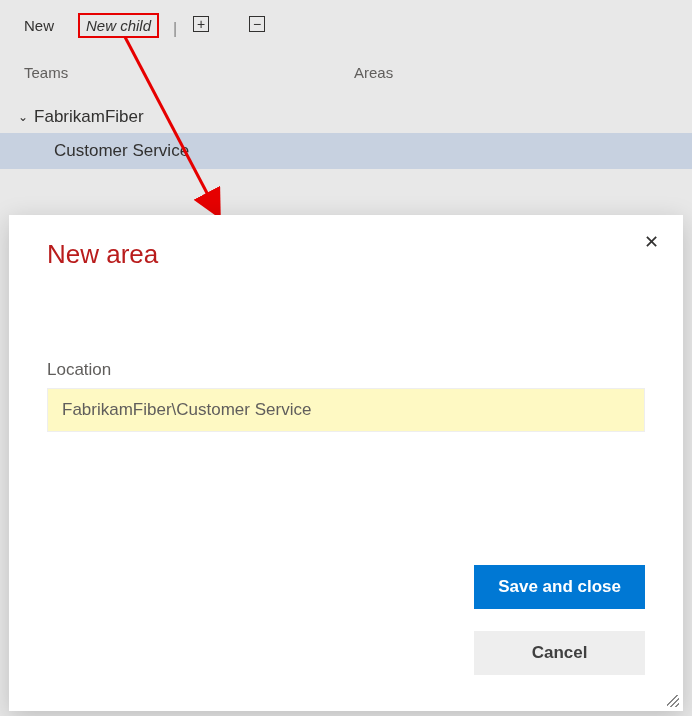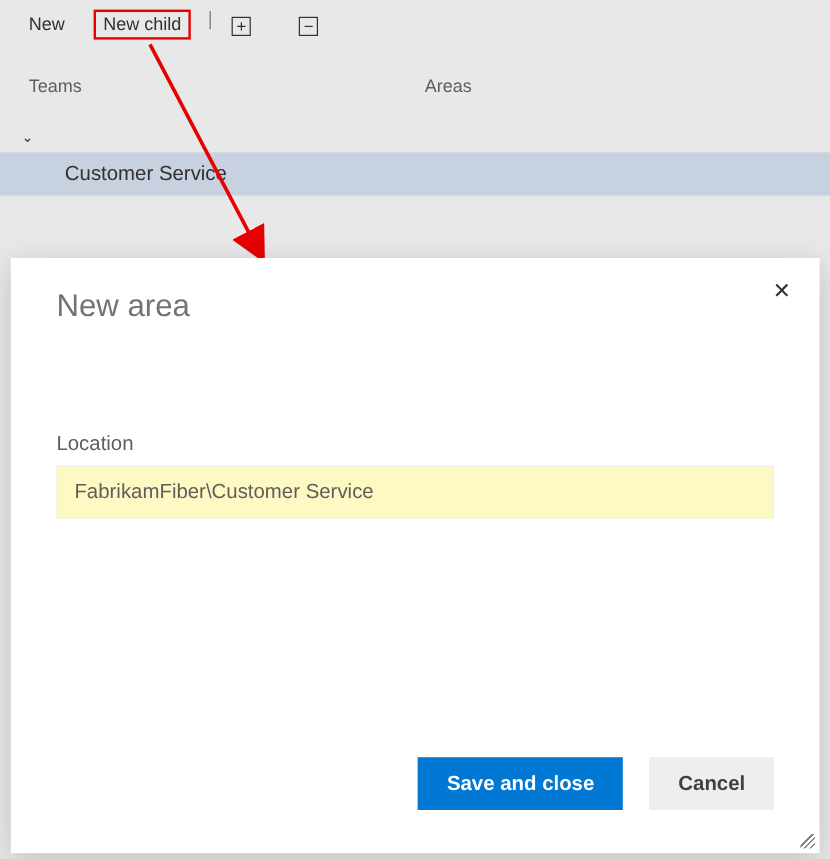--- a/index.html
+++ b/index.html
@@ -7,38 +7,39 @@
       font-family: "Segoe UI", -apple-system, sans-serif;
       background: #e8e8e8;
       width: 692px;
       height: 716px;
       position: relative;
       overflow: hidden;
       color: #323130;
     }
     .toolbar {
       display: flex;
-      align-items: flex-start;
+      align-items: flex-end;
       gap: 0;
       padding: 8px 10px 8px 14px;
       background: #e8e8e8;
       height: 46px;
     }
     .toolbar-btn {
       background: transparent;
       border: none;
       font-size: 15px;
       padding: 4px 10px;
       cursor: pointer;
       font-family: inherit;
       color: #323130;
     }
     .highlight-box {
       border: 2px solid #e60000;
       padding: 2px 6px;
+      font-style: italic;
     }
     .toolbar-sep {
       color: #888;
       margin: 0 10px 0 14px;
       font-size: 16px;
     }
     .icon-btn {
       width: 28px; height: 28px;
       display: inline-flex;
       align-items: center;
@@ -96,21 +97,21 @@
       left: 9px;
       width: 674px;
       height: 496px;
       background: #fff;
       box-shadow: 0 6px 24px rgba(0,0,0,0.18);
       padding: 24px 38px 20px 38px;
     }
     .dialog-title {
       font-size: 26px;
       font-weight: 400;
-      color: #737373;
+      color: #b91c1c;
     }
     .close-x {
       position: absolute;
       top: 18px;
       right: 24px;
       cursor: pointer;
       font-size: 18px;
       line-height: 1;
     }
     .field-group { margin-top: 90px; }
@@ -134,20 +135,21 @@
       background: #fef9c3;
       border-color: #eeeeee;
       color: #605e5c;
     }
     .dialog-actions {
       position: absolute;
       bottom: 36px;
       right: 38px;
       display: flex;
       gap: 22px;
+      flex-direction: column;
     }
     .btn {
       height: 44px;
       padding: 0 24px;
       font-size: 17px;
       border: none;
       cursor: pointer;
       font-family: inherit;
       font-weight: 600;
     }
@@ -177,20 +179,21 @@
 </div>
 
 <div class="tabs">
   <div class="tab">Teams</div>
   <div class="tab">Areas</div>
 </div>
 
 <div class="tree">
   <div class="tree-row">
     <span class="chevron">⌄</span>
+    <span>FabrikamFiber</span>
   </div>
   <div class="tree-child">
     <span>Customer Service</span>
   </div>
 </div>
 
 <svg class="arrow" width="120" height="200">
   <defs>
     <marker id="ah" markerWidth="12" markerHeight="12" refX="8" refY="5" orient="auto">
       <path d="M0,0 L10,5 L0,10 Z" fill="#e60000"></path>

